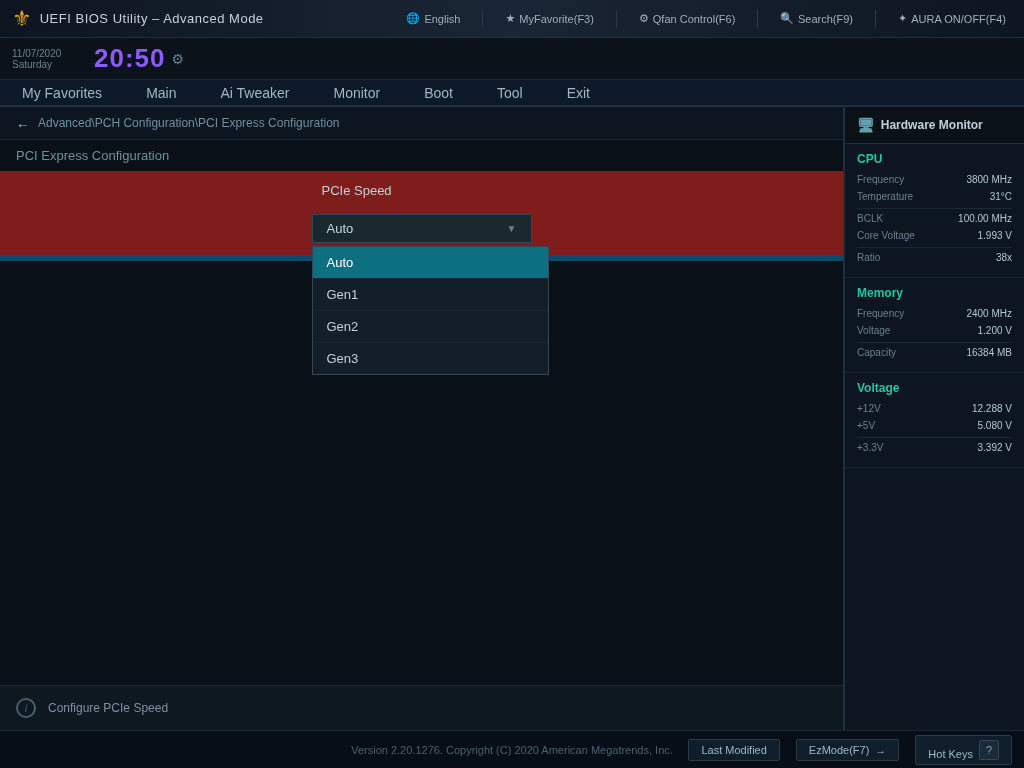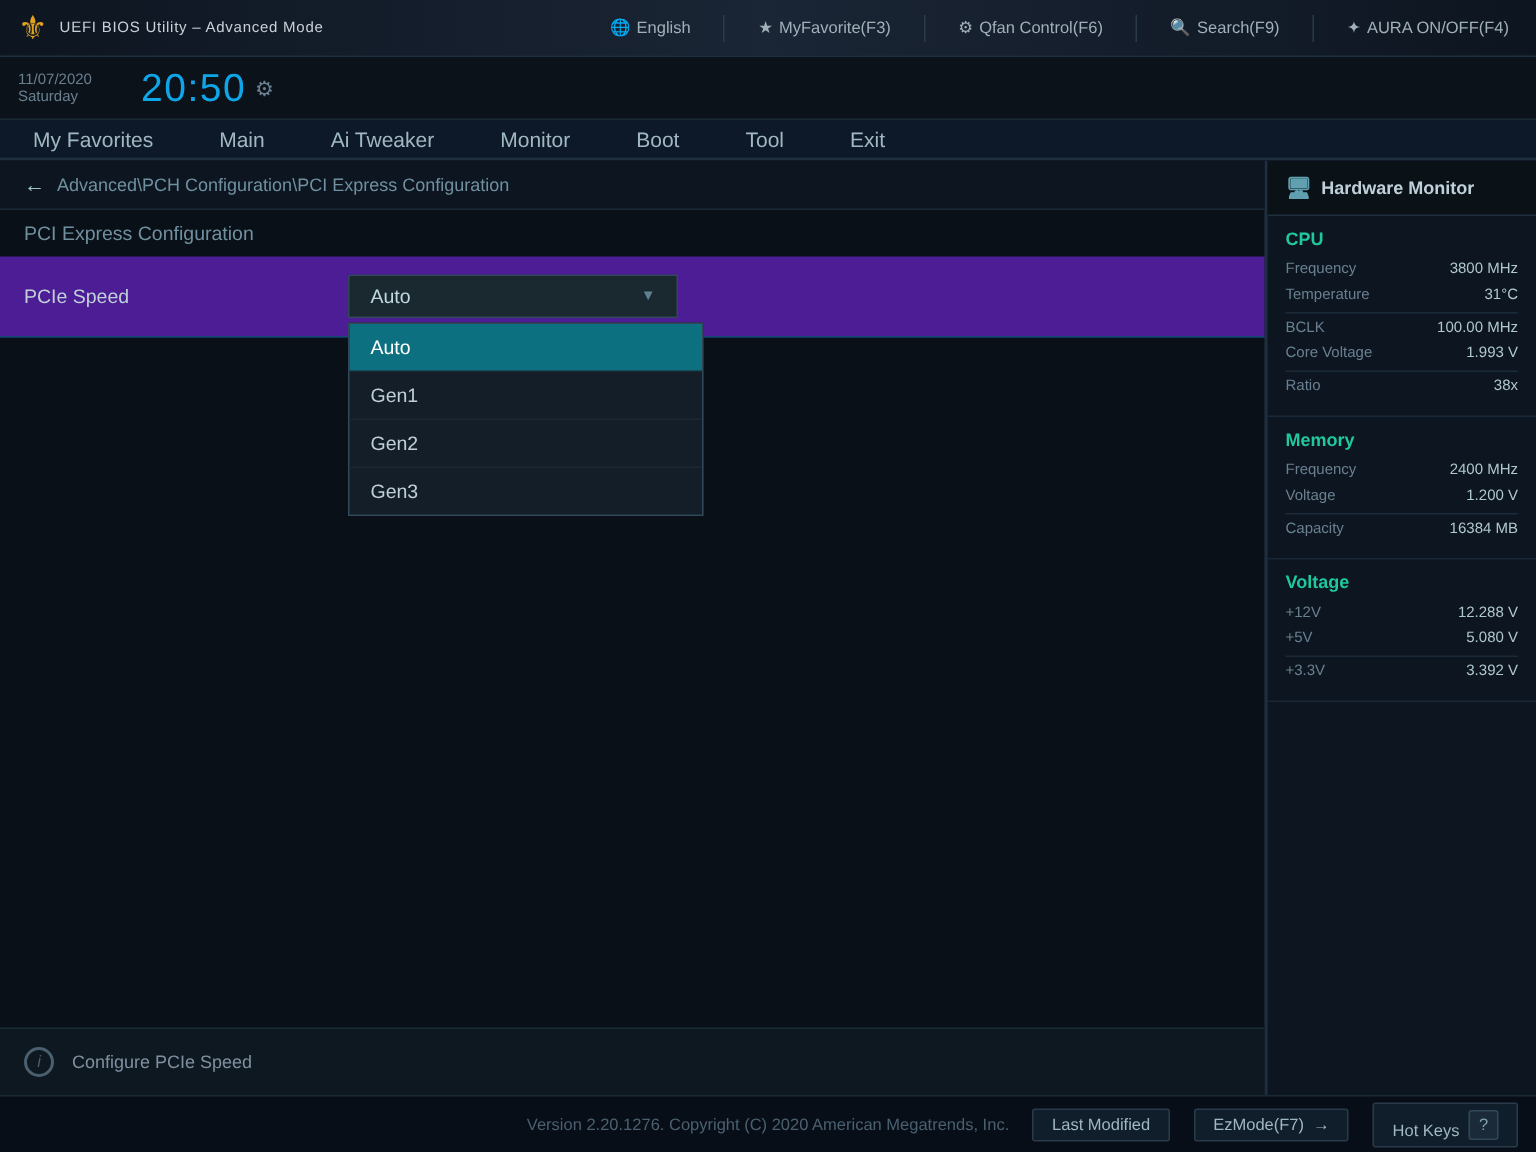--- a/index.html
+++ b/index.html
@@ -74,21 +74,21 @@
       gap: 8px;
       min-width: 80px;
     }
 
     .logo-icon {
       font-size: 22px;
       color: #e0a020;
     }
 
     .title-text {
-      font-size: 10px;
+      font-size: 13px;
       color: #c8d0d8;
       white-space: nowrap;
       font-weight: 500;
       letter-spacing: 0.5px;
     }
 
     .top-bar-right {
       display: flex;
       align-items: center;
       gap: 16px;
@@ -133,22 +133,22 @@
     }
 
     .clock-display {
       display: flex;
       align-items: center;
       gap: 6px;
     }
 
     .clock-time {
       font-size: 26px;
-      font-weight: normal;
-      color: #0ea5e9;
+      font-weight: bold;
+      color: #8b5cf6;
       letter-spacing: 1px;
     }
 
     .gear-icon-small {
       font-size: 14px;
       color: #6a8090;
       cursor: pointer;
     }
 
     
@@ -217,23 +217,24 @@
     
     .settings-content {
       flex: 1;
       padding: 0;
     }
 
     .setting-row {
       display: flex;
       align-items: center;
       padding: 12px 16px;
-      background: #4c1d95;
-      border-bottom: 1px solid #0c4a6e;
+      background: #7f1d1d;
+      border-bottom: 6px solid #0c4a6e;
       gap: 16px;
+      flex-direction: column;
     }
 
     .setting-label {
       font-size: 13px;
       color: #c0d0d8;
       min-width: 200px;
     }
 
     .setting-value-area {
       display: flex;

